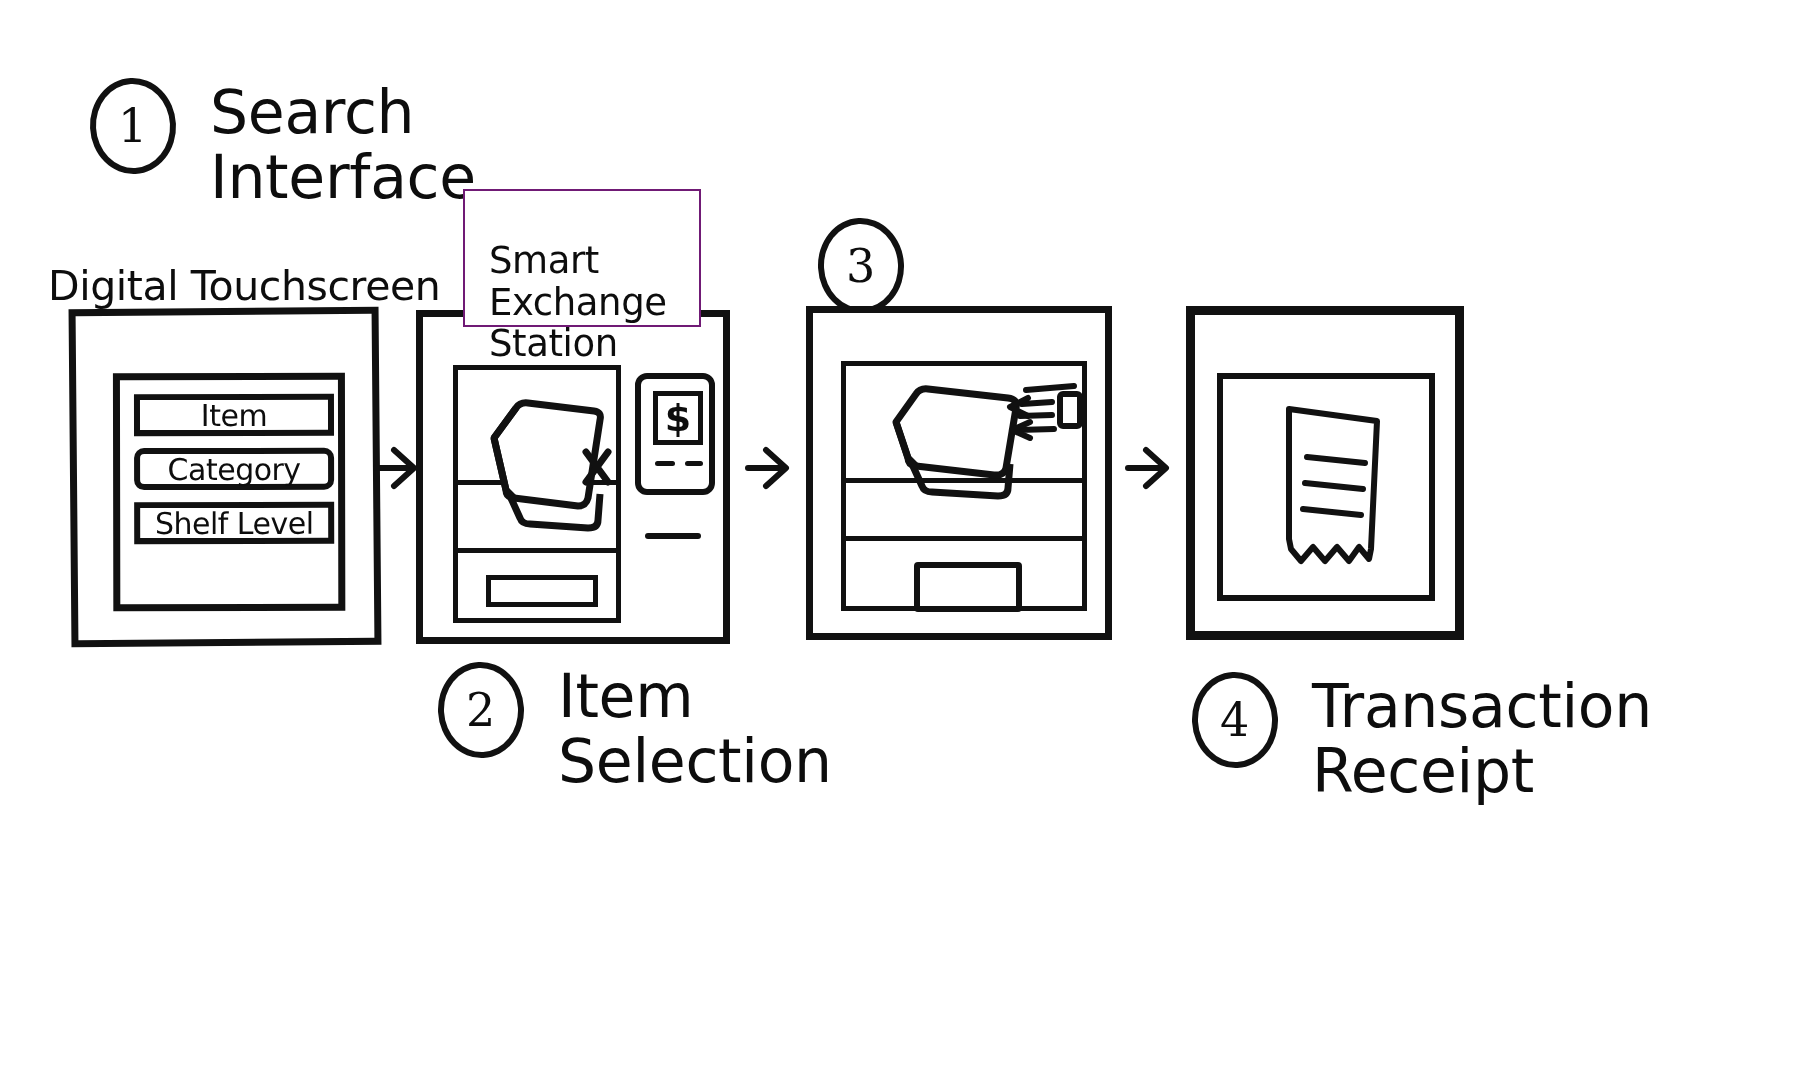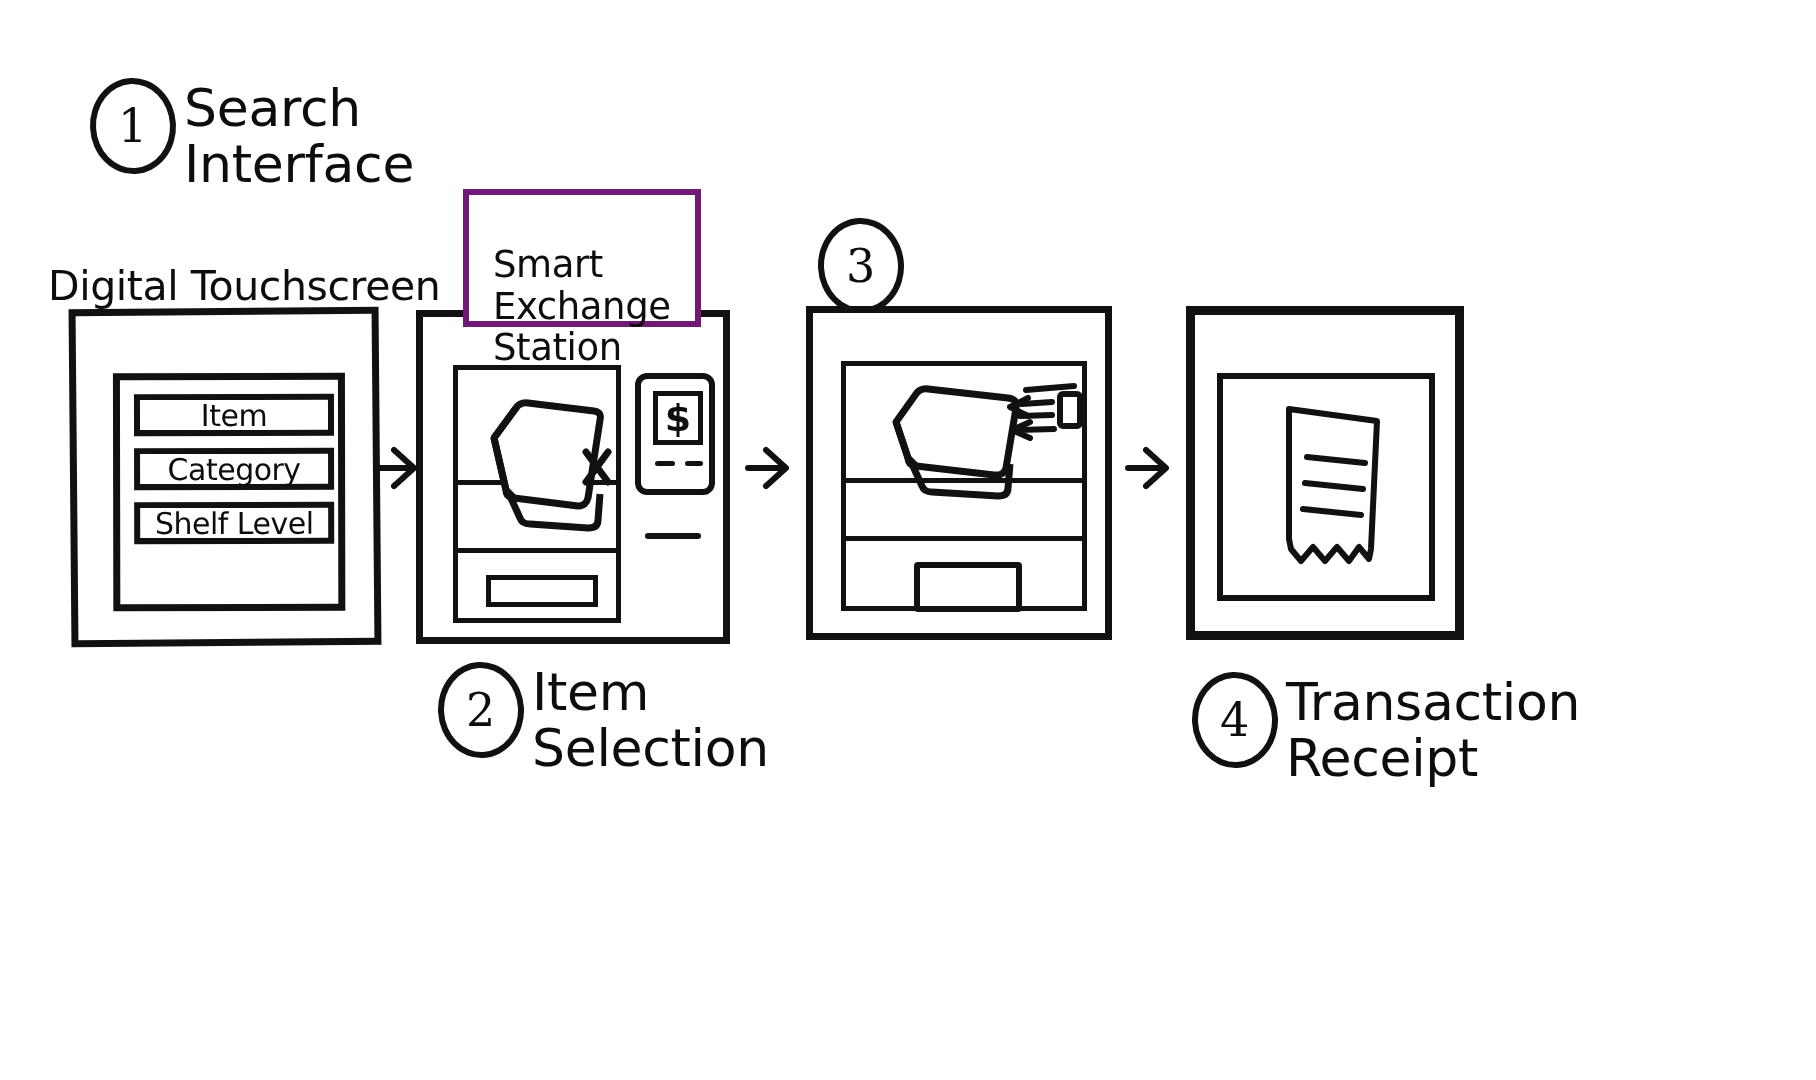--- a/index.html
+++ b/index.html
@@ -23,22 +23,22 @@
     border:6px solid #111;
     border-radius:50%;
     display:flex;align-items:center;justify-content:center;
     font-size:46px;font-weight:500;
     font-family:"DejaVu Serif", serif;
     flex:0 0 auto;
     transform:rotate(-3deg);
   }
   .step-circle span{transform:rotate(3deg);display:block;line-height:1;}
   .step-text{
-    margin-left:8px;
-    font-size:52px;
+    margin-left:34px;
+    font-size:60px;
     line-height:1.08;
     font-weight:500;
     letter-spacing:-0.3px;
     white-space:pre-line;
     padding-top:2px;
   }
 
   
   .panel{
     position:absolute;
@@ -63,31 +63,31 @@
     border:7px solid #111;box-sizing:border-box;background:#fff;
     transform:rotate(0.4deg);
   }
   .field{
     position:absolute;left:14px;width:200px;height:42px;
     border:6px solid #111;box-sizing:border-box;background:#fff;
     display:flex;align-items:center;justify-content:center;
     font-size:30px;font-weight:500;letter-spacing:-0.5px;
   }
   #f1{top:14px;}
-  #f2{top:68px;}
+  #f2{top:68px;border-radius:10px;}
   #f3{top:122px;}
 
   
   .arrow{position:absolute;width:52px;height:54px;}
 
   
   #p2{left:416px;top:310px;width:314px;height:334px;}
   #p2-tag{
     position:absolute;left:40px;top:-128px;width:238px;height:138px;
-    border:6px solid #701a75;box-sizing:border-box;background:#fff;
+    border:2px solid #701a75;box-sizing:border-box;background:#fff;
     padding:8px 0 0 24px;
     font-size:37px;line-height:1.12;font-weight:500;letter-spacing:-0.4px;
     white-space:pre-line;
     z-index:5;
   }
   #p2-shelfbox{
     position:absolute;left:30px;top:48px;width:168px;height:258px;
     border:5px solid #111;box-sizing:border-box;
   }
   .shelf-line{position:absolute;left:0;width:100%;height:5px;background:#111;}

